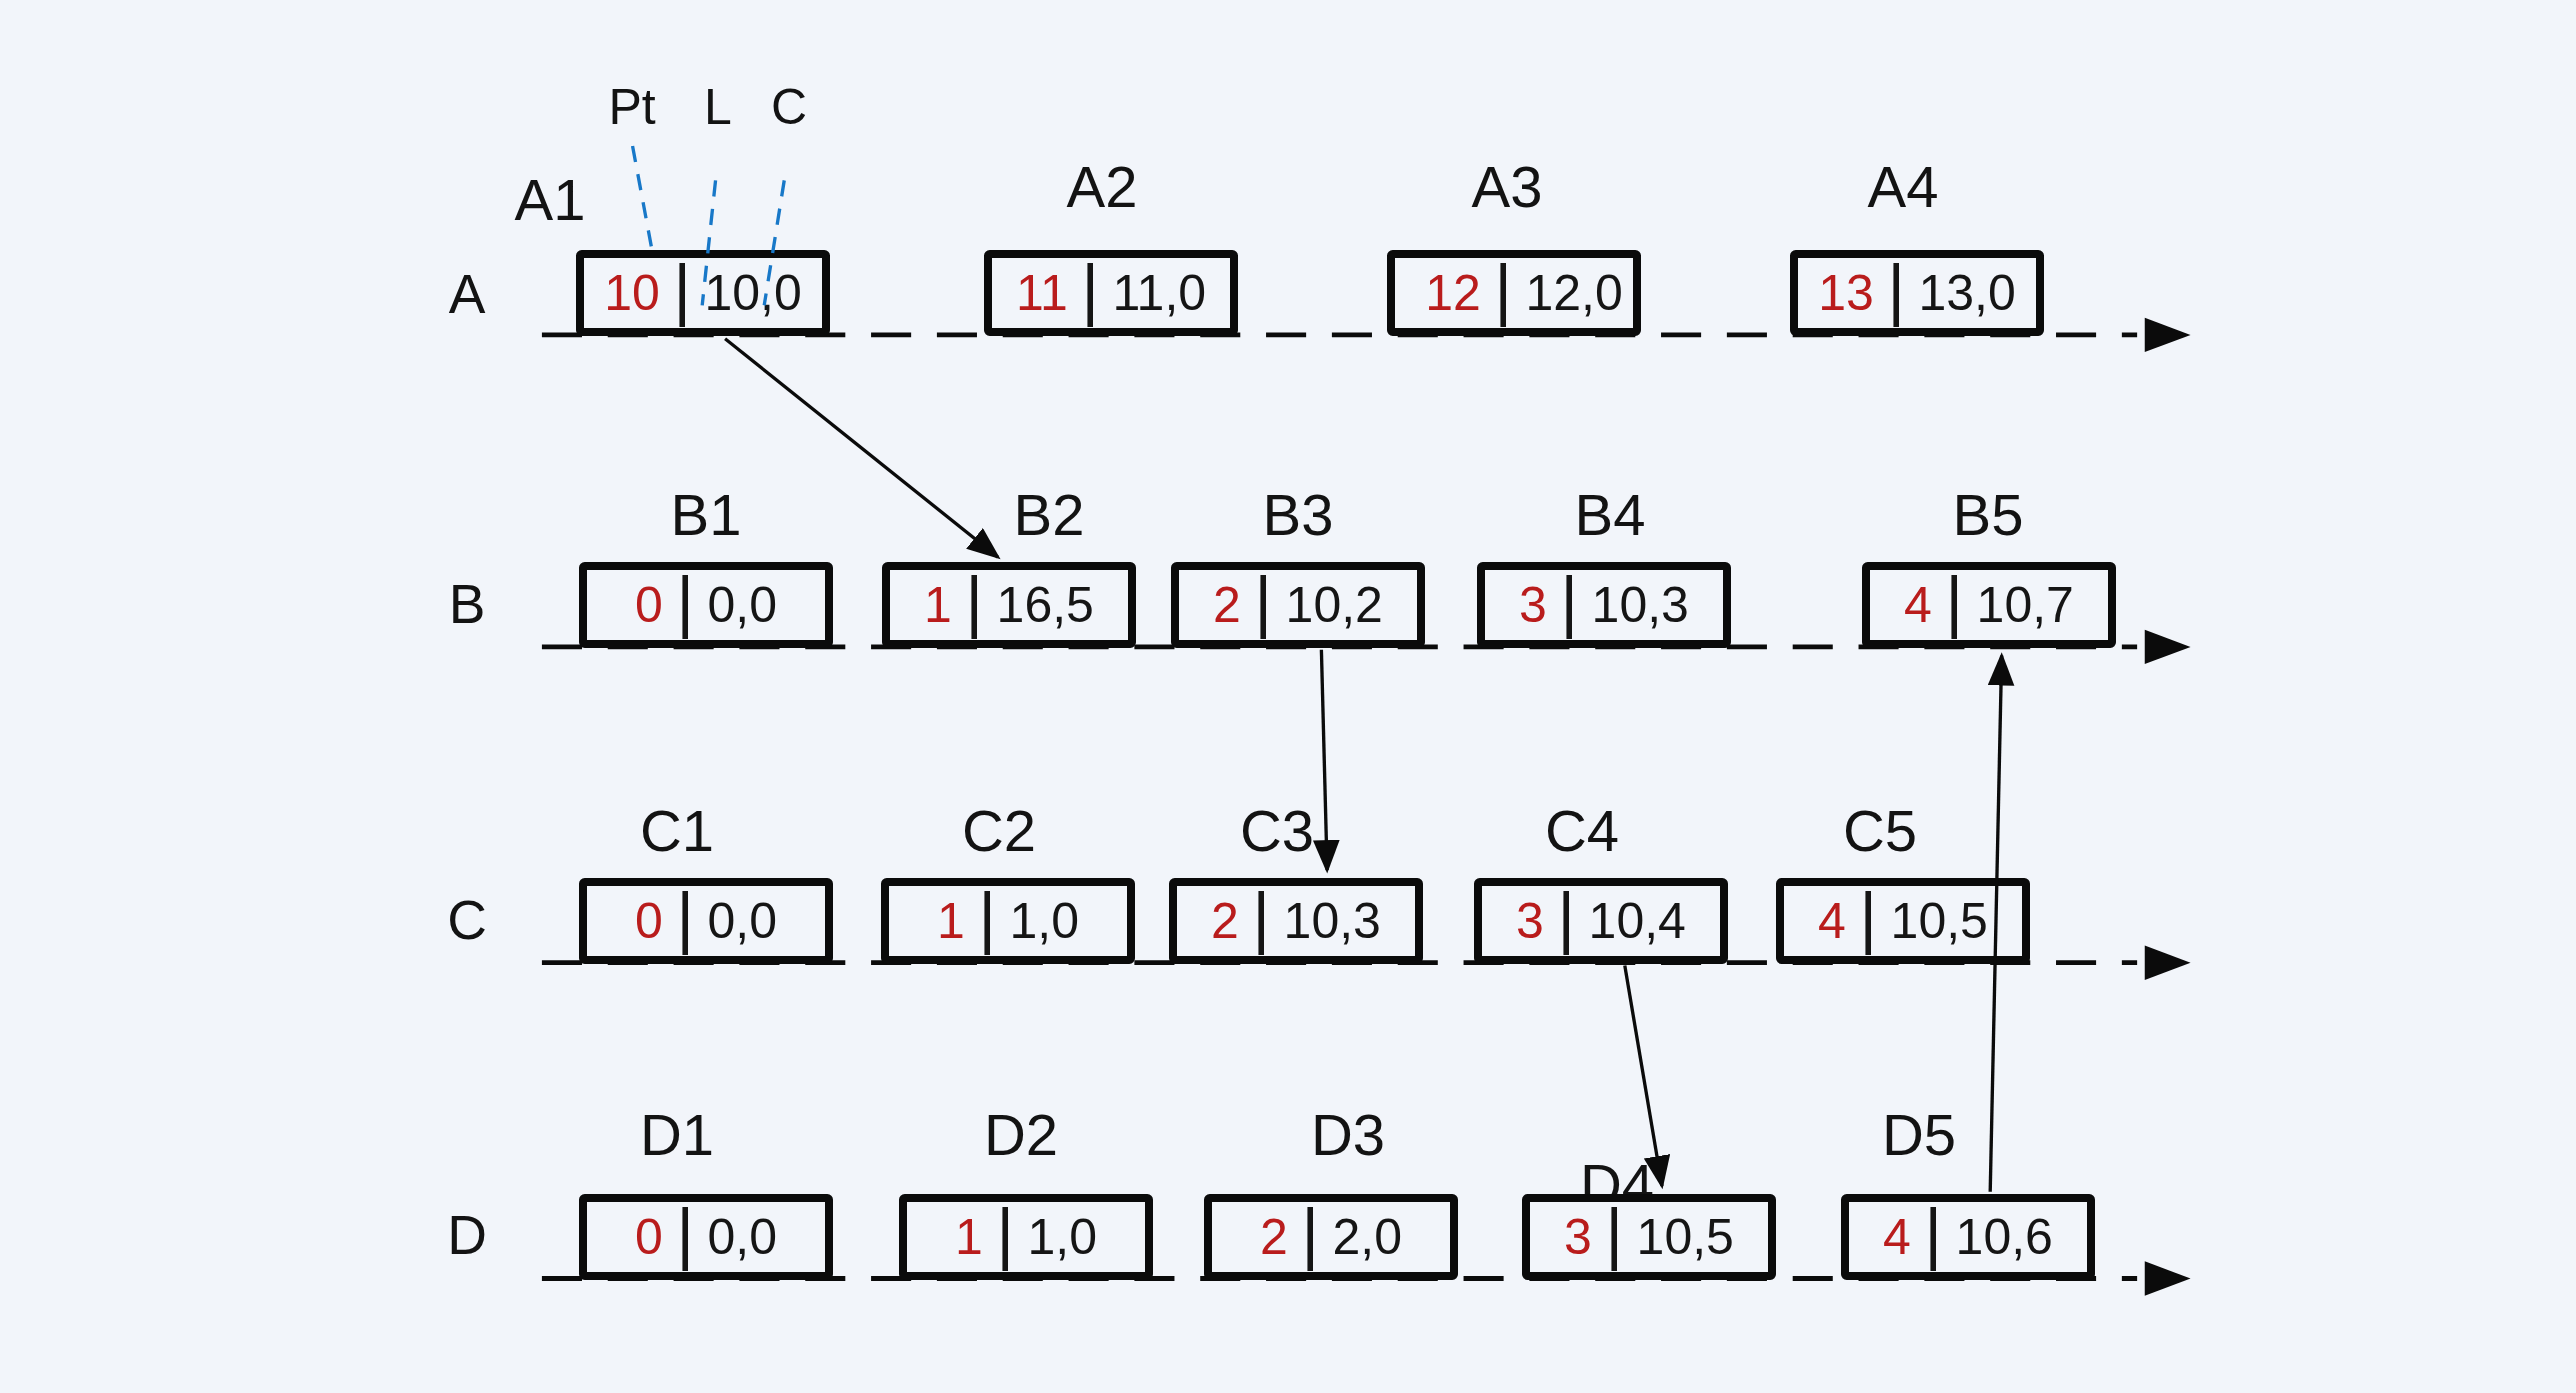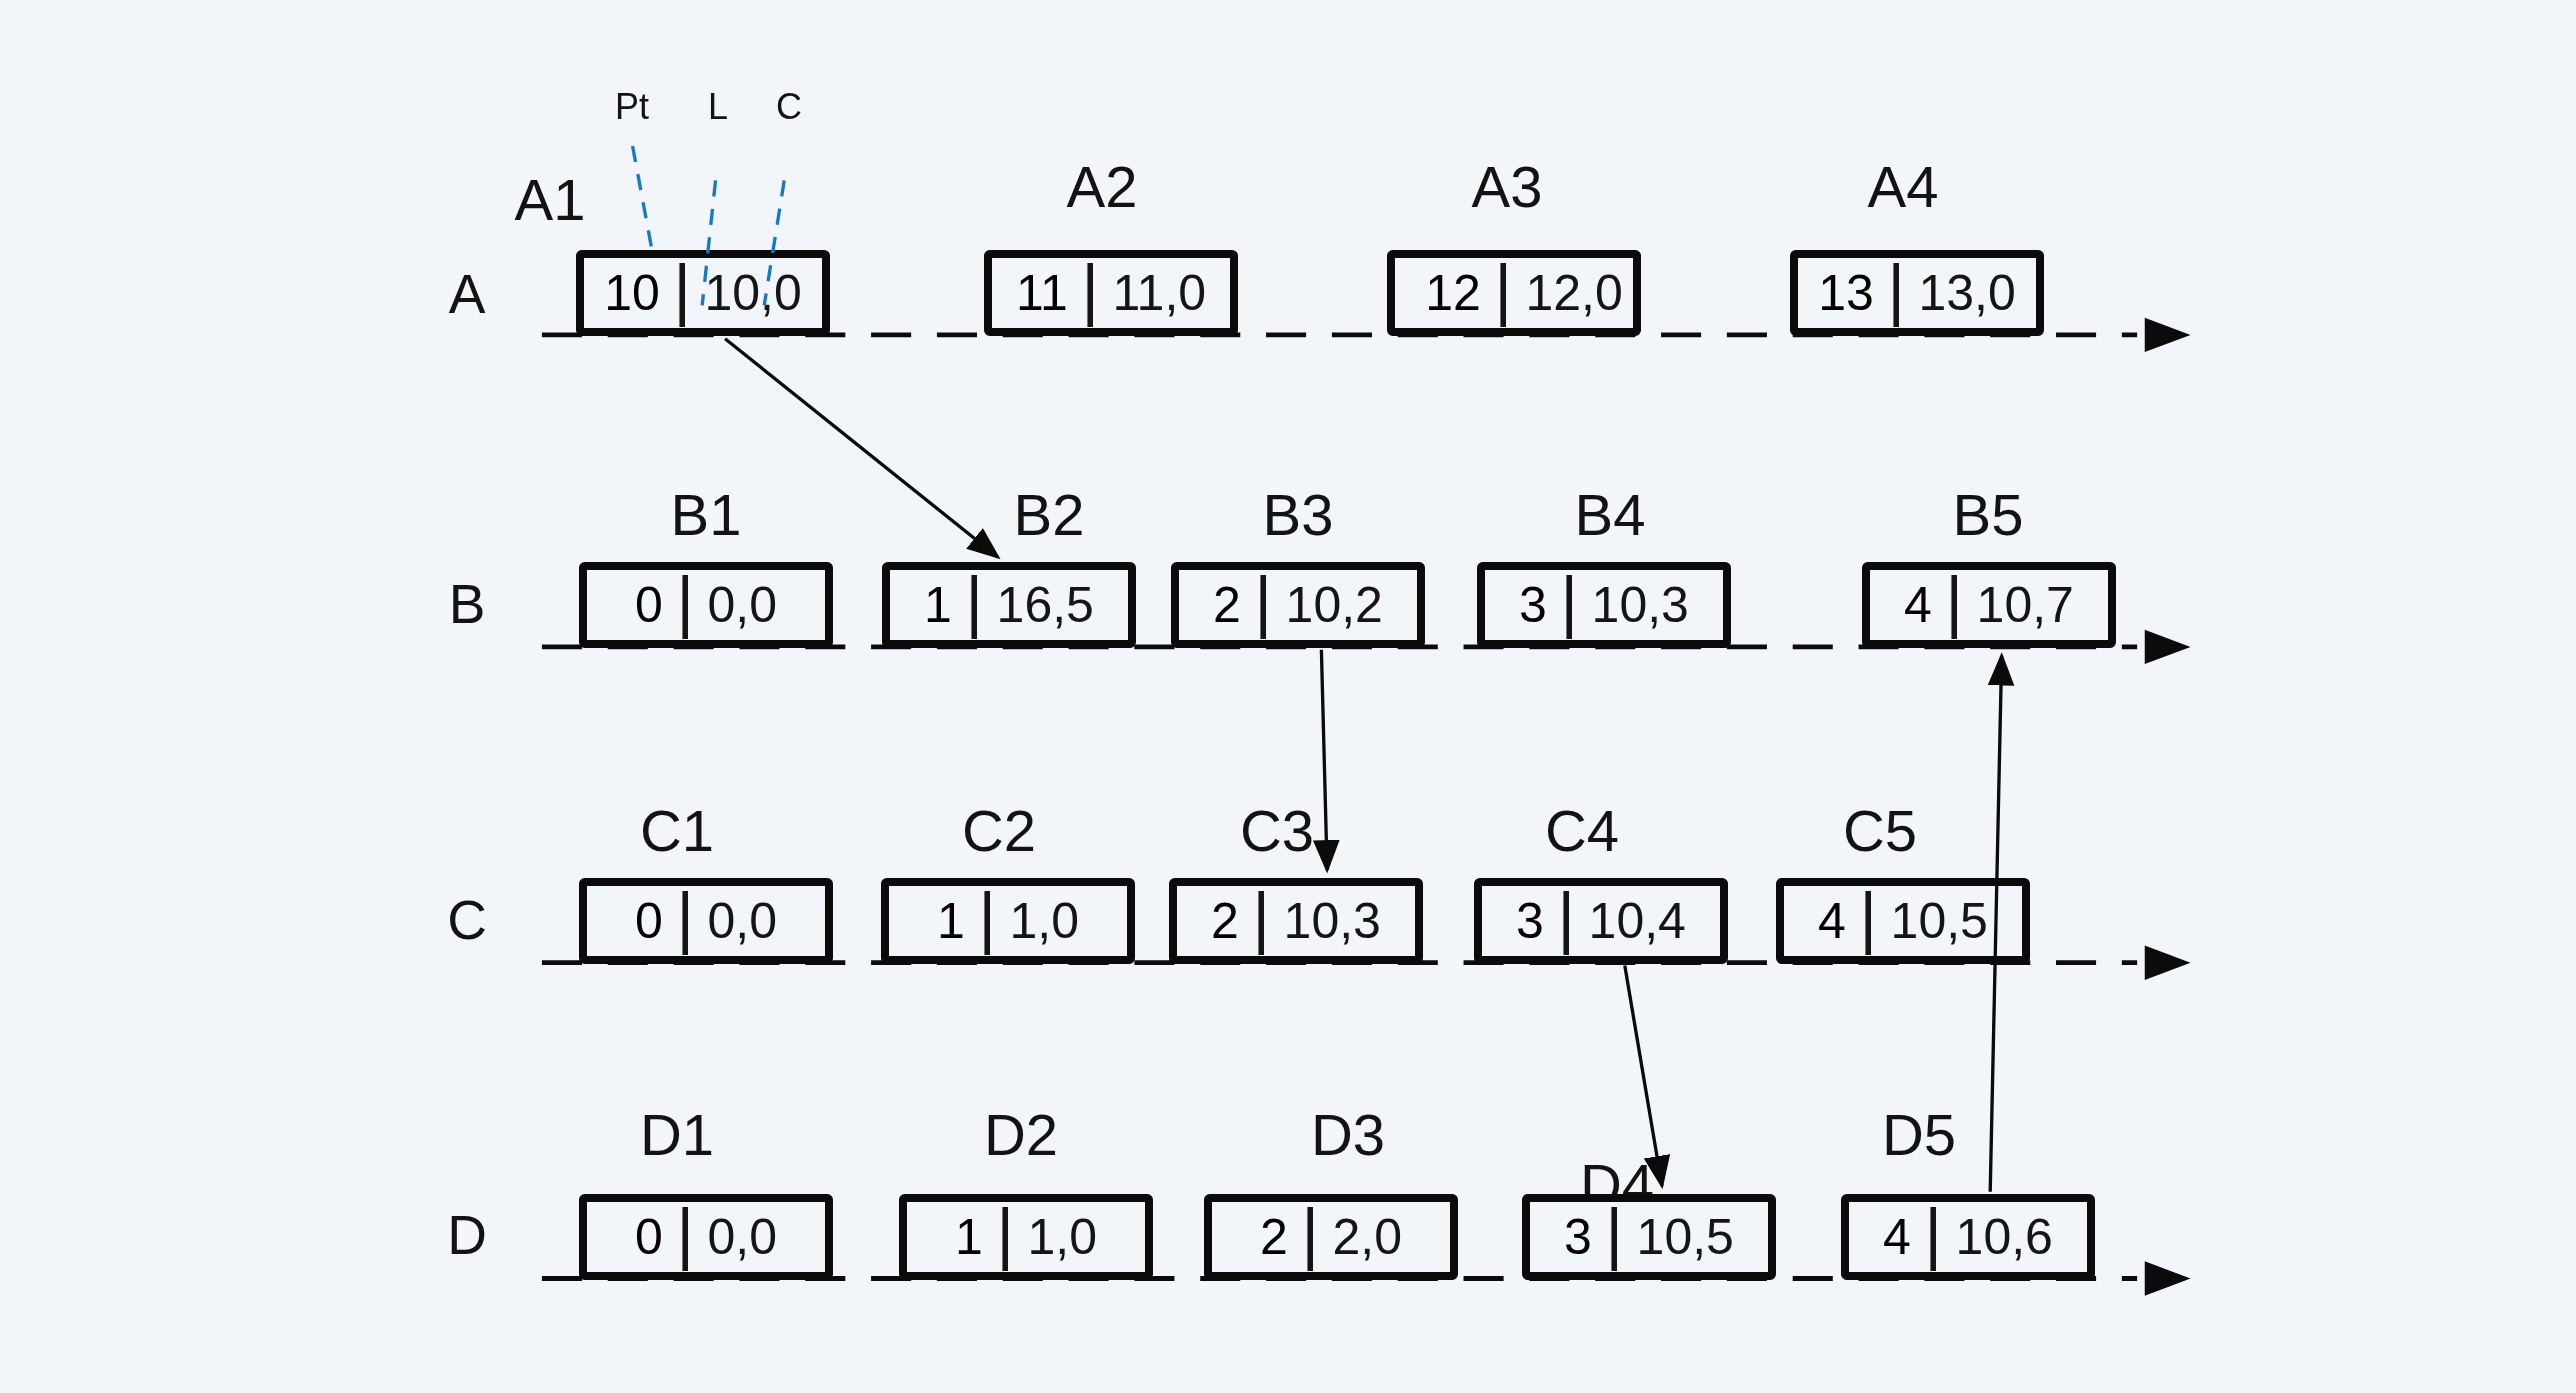--- a/index.html
+++ b/index.html
@@ -33,21 +33,21 @@
     background: #F2F5FA;
     display: flex;
     align-items: center;
     justify-content: center;
     column-gap: 13.4px;
     font-size: 50px;
     color: #151515;
     white-space: nowrap;
   }
   .box .pt {
-    color: #000000;
+    color: #b91c1c;
   }
   .box .sep {
     font-size: 69px;
     line-height: 1;
     font-weight: 400;
     color: #151515;
     transform: translateY(-3.8px);
   }
   .lbl {
     position: absolute;
@@ -59,21 +59,21 @@
   .rowlbl {
     position: absolute;
     transform: translate(-50%, -50%);
     font-size: 55px;
     color: #131313;
     white-space: nowrap;
   }
   .ann {
     position: absolute;
     transform: translate(-50%, -50%);
-    font-size: 36px;
+    font-size: 50px;
     color: #131313;
     white-space: nowrap;
   }
 </style>
 </head>
 <body>
 
 <div id="stage">
 
   <svg class="layer" viewBox="0 0 2700 1461">

